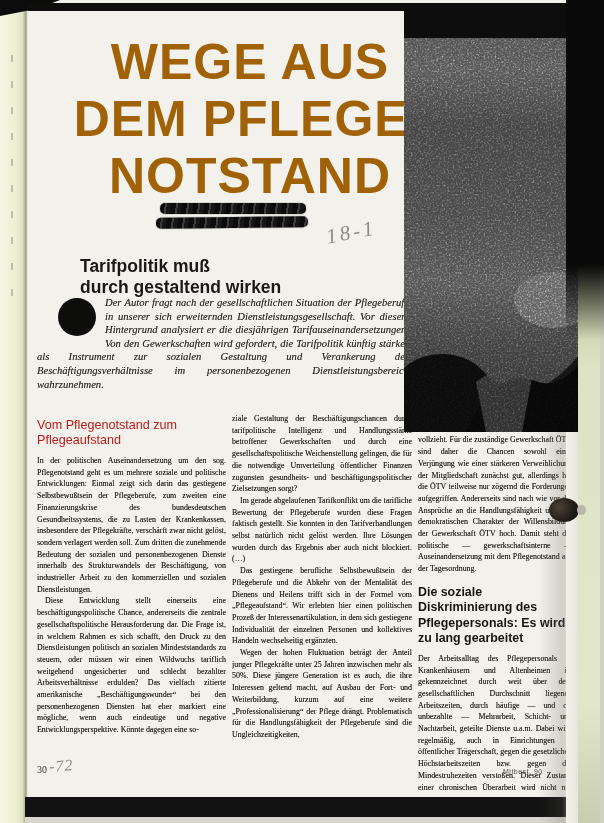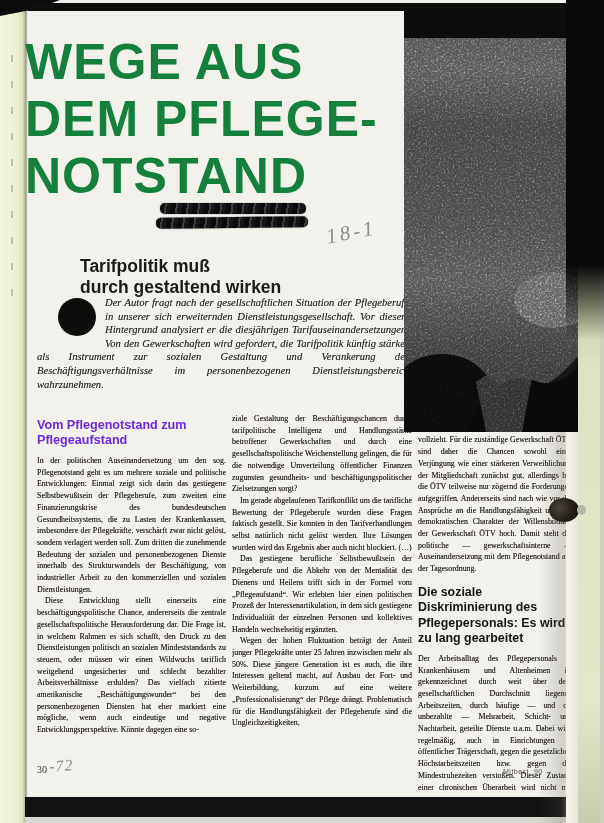--- a/index.html
+++ b/index.html
@@ -30,22 +30,22 @@
   .binder-clip{position:absolute;left:549px;top:498px;width:30px;height:24px;z-index:7;border-radius:50%;
      background:radial-gradient(circle at 35% 40%,#4a4238 0%,#241f19 55%,#0e0c09 100%);}
   .binder-clip-dot{position:absolute;left:577px;top:505px;width:9px;height:10px;z-index:7;border-radius:50%;
      background:#b9b7a9;}
 
   
   .photo{position:absolute;left:404px;top:8px;width:174px;height:424px;z-index:5;background:#0d0d0d;}
   .photo svg{position:absolute;left:0;top:30px;width:174px;height:394px;display:block;}
 
   
-  .headline{position:absolute;left:25px;top:34px;width:450px;z-index:2;
-     font-family:"Liberation Sans",sans-serif;font-weight:bold;color:#15803d;
+  .headline{position:absolute;left:25px;top:34px;width:450px;text-align:center;z-index:2;
+     font-family:"Liberation Sans",sans-serif;font-weight:bold;color:#a16207;
      font-size:50px;line-height:57px;letter-spacing:1px;}
   .headline span{display:block;}
 
   .scribble{position:absolute;z-index:2;height:11px;border-radius:5px;
      background:repeating-linear-gradient(98deg,#0b0b0b 0 5px,#3c3c3c 5px 7px,#161616 7px 11px);
      box-shadow:0 0 1px #000;}
   .scr1{left:160px;top:203px;width:146px;}
   .scr2{left:156px;top:217px;width:152px;transform:rotate(-.6deg);}
 
   .subtitle{position:absolute;left:80px;top:256px;width:340px;text-align:left;z-index:2;
@@ -65,22 +65,22 @@
 
   
   .col{position:absolute;top:418px;z-index:2;color:#24211d;
      font-size:7.9px;line-height:11.7px;text-align:justify;
      text-shadow:0 0 .55px rgba(55,50,45,.65);}
   .col p{margin:0;}
   .col p + p{text-indent:8px;}
   .col1{left:37px;width:189px;height:362px;overflow:hidden;}
   .col2{left:232px;top:413px;width:180px;height:380px;overflow:hidden;}
   .col3{left:418px;top:411px;width:154px;height:382px;overflow:hidden;}
-  .col-heading{font-family:"Liberation Sans",sans-serif;font-weight:bold;
-     font-size:12.6px;line-height:15px;text-align:left;color:#6d28d9;margin:0 0 7px 0;
+  .col-heading{font-family:"Liberation Sans",sans-serif;font-weight:normal;
+     font-size:12.6px;line-height:15px;text-align:left;color:#b91c1c;margin:0 0 7px 0;
      text-shadow:none;}
   .col-subheading{font-family:"Liberation Sans",sans-serif;font-weight:bold;
      font-size:12.4px;line-height:15.5px;text-align:left;color:#171512;margin:10px 0 6px 0;
      text-shadow:none;}
 
   .page-number{position:absolute;left:37px;top:764px;z-index:2;font-size:10px;color:#35322e;}
   .footer-right{position:absolute;left:503px;top:768px;z-index:5;font-size:7px;color:#55524c;
      font-family:"Liberation Sans",sans-serif;letter-spacing:.5px;}
 </style>
 </head>
@@ -116,21 +116,21 @@
   </div>
 
   <div class="col col1">
     <h3 class="col-heading">Vom Pflegenotstand zum Pflegeaufstand</h3>
     <p>In der politischen Auseinandersetzung um den sog. Pflegenotstand geht es um mehrere soziale und politische Entwicklungen: Einmal zeigt sich darin das gestiegene Selbstbewußtsein der Pflegeberufe, zum zweiten eine Finanzierungskrise des bundesdeutschen Gesundheitssystems, die zu Lasten der Krankenkassen, insbesondere der Pflegekräfte, verschärft zwar nicht gelöst, sondern verlagert werden soll. Zum dritten die zunehmende Bedeutung der sozialen und personenbezogenen Dienste innerhalb des Strukturwandels der Beschäftigung, von industrieller Arbeit zu den kommerziellen und sozialen Dienstleistungen.</p>
     <p>Diese Entwicklung stellt einerseits eine beschäftigungspolitische Chance, andererseits die zentrale gesellschaftspolitische Herausforderung dar. Die Frage ist, in welchem Rahmen es sich schafft, den Druck zu den Dienstleistungen politisch an sozialen Mindeststandards zu steuern, oder müssen wir einen Wildwuchs tariflich weitgehend ungesicherter und schlecht bezahlter Arbeitsverhältnisse erdulden? Das vielfach zitierte amerikanische „Beschäftigungswunder“ bei den personenbezogenen Diensten hat eher markiert eine mögliche, wenn auch eindeutige und negative Entwicklungsperspektive. Könnte dagegen eine so-</p>
   </div>
 
   <div class="col col2">
     <p>ziale Gestaltung der Beschäftigungschancen durch tarifpolitische Intelligenz und Handlungsstärke betroffener Gewerkschaften und durch eine gesellschaftspolitische Weichenstellung gelingen, die für die notwendige Umverteilung öffentlicher Finanzen zugunsten gesundheits- und beschäftigungspolitischer Zielsetzungen sorgt?</p>
-    <p>Im gerade abgelaufenen Tarifkonflikt um die tarifliche Bewertung der Pflegeberufe wurden diese Fragen faktisch gestellt. Sie konnten in den Tarifverhandlungen selbst natürlich nicht gelöst werden. Ihre Lösungen wurden wird das Ergebnis aber auch nicht blockiert. (…)</p>
+    <p>Im gerade abgelaufenen Tarifkonflikt um die tarifliche Bewertung der Pflegeberufe wurden diese Fragen faktisch gestellt. Sie konnten in den Tarifverhandlungen selbst natürlich nicht gelöst werden. Ihre Lösungen wurden durch das Ergebnis aber auch nicht blockiert. (…)</p>
     <p>Das gestiegene berufliche Selbstbewußtsein der Pflegeberufe und die Abkehr von der Mentalität des Dienens und Heilens trifft sich in der Formel vom „Pflegeaufstand“. Wir erlebten hier einen politischen Prozeß der Interessenartikulation, in dem sich gestiegene Individualität der einzelnen Personen und kollektives Handeln wechselseitig ergänzten.</p>
     <p>Wegen der hohen Fluktuation beträgt der Anteil junger Pflegekräfte unter 25 Jahren inzwischen mehr als 50%. Diese jüngere Generation ist es auch, die ihre Interessen geltend macht, auf Ausbau der Fort- und Weiterbildung, kurzum auf eine weitere „Professionalisierung“ der Pflege drängt. Problematisch für die Handlungsfähigkeit der Pflegeberufe sind die Ungleichzeitigkeiten,</p>
   </div>
 
   <div class="col col3">
     <p>mit denen sich der skizzierte Prozeß insbesondere zwischen Großstadt und Land vollzieht. Für die zuständige Gewerkschaft ÖTV sind daher die Chancen sowohl einer Verjüngung wie einer stärkeren Verweiblichung der Mitgliedschaft zunächst gut, allerdings hat die ÖTV teilweise nur zögernd die Forderungen aufgegriffen. Andererseits sind nach wie vor die Ansprüche an die Handlungsfähigkeit und den demokratischen Charakter der Willensbildung der Gewerkschaft ÖTV hoch. Damit steht die politische — gewerkschaftsinterne — Auseinandersetzung mit dem Pflegenotstand auf der Tagesordnung.</p>
     <h3 class="col-subheading">Die soziale Diskriminierung des Pflegepersonals: Es wird zu lang gearbeitet</h3>
     <p>Der Arbeitsalltag des Pflegepersonals in Krankenhäusern und Altenheimen ist gekennzeichnet durch weit über dem gesellschaftlichen Durchschnitt liegende Arbeitszeiten, durch häufige — und oft unbezahlte — Mehrarbeit, Schicht- und Nachtarbeit, geteilte Dienste u.a.m. Dabei wird regelmäßig, auch in Einrichtungen in öffentlicher Trägerschaft, gegen die gesetzlichen Höchstarbeitszeiten bzw. gegen die Mindestruhezeiten verstoßen. Dieser Zustand einer chronischen Überarbeit wird nicht nur dadurch verursacht, daß sich die Pflegekräfte angesichts der Personalknappheit immer wieder</p>
   </div>
 

